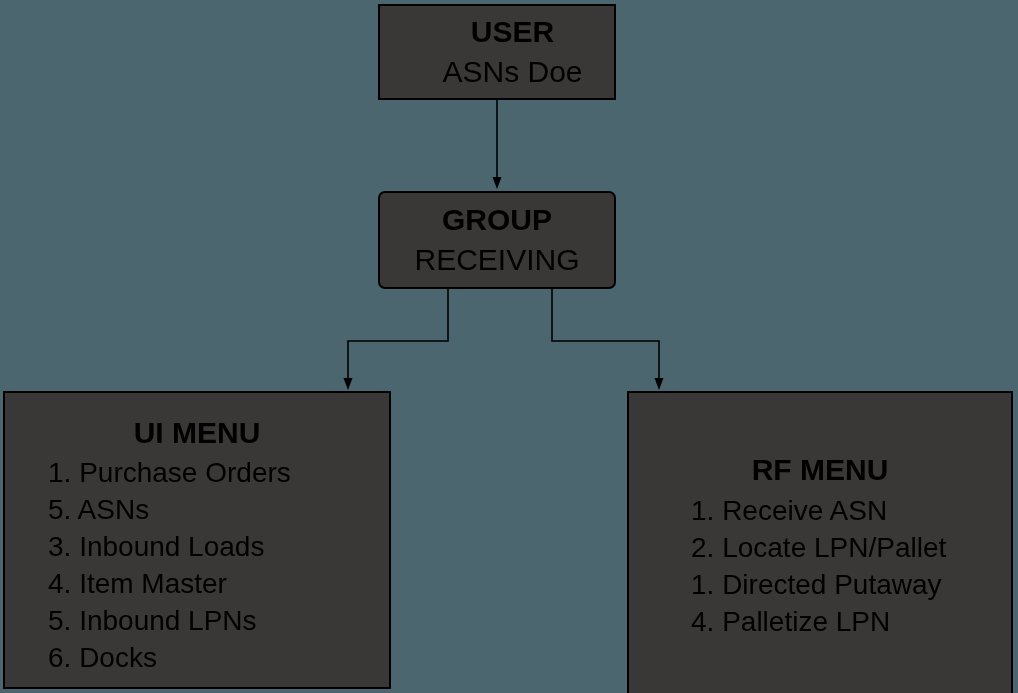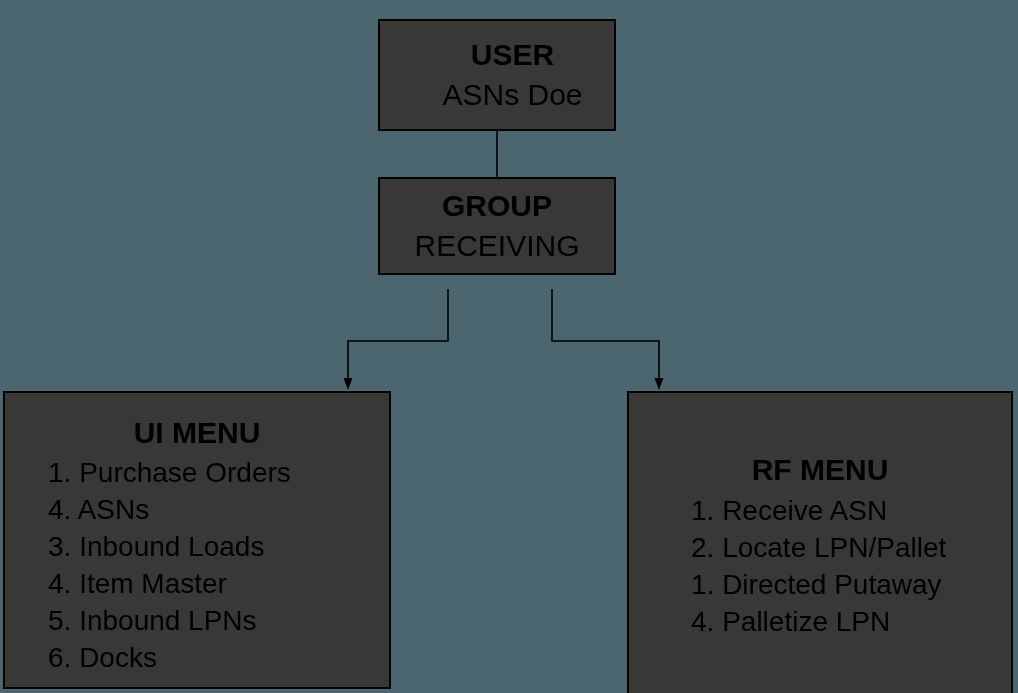--- a/index.html
+++ b/index.html
@@ -35,22 +35,22 @@
     font-weight: bold;
     line-height: 40px;
     white-space: nowrap;
   }
   .node-value {
     font-size: 30px;
     font-weight: normal;
     line-height: 40px;
     white-space: nowrap;
   }
-  #user-node  { left: 378px; top: 19px;   width: 238px; height: 112px; padding-left: 31px; }
-  #group-node { left: 378px; top: 177px; width: 238px; height: 98px; }
+  #user-node  { left: 378px; top: 4px;   width: 238px; height: 96px; padding-left: 31px; }
+  #group-node { left: 378px; top: 191px; width: 238px; height: 98px; border-radius: 7px; }
   #ui-menu-node { left: 3px;   top: 391px; width: 388px; height: 298px; }
   #rf-menu-node { left: 627px; top: 391px; width: 386px; height: 332px; }
 
   .menu-title {
     font-size: 30px;
     font-weight: bold;
     line-height: 36px;
     text-align: center;
     white-space: nowrap;
   }
@@ -111,21 +111,21 @@
 
   <div class="node small" id="group-node">
     <div class="node-title">GROUP</div>
     <div class="node-value">RECEIVING</div>
   </div>
 
   <div class="node" id="ui-menu-node">
     <div class="menu-title">UI MENU</div>
     <ul class="menu-list">
       <li class="menu-item">1. Purchase Orders</li>
-      <li class="menu-item">4. ASNs</li>
+      <li class="menu-item">5. ASNs</li>
       <li class="menu-item">3. Inbound Loads</li>
       <li class="menu-item">4. Item Master</li>
       <li class="menu-item">5. Inbound LPNs</li>
       <li class="menu-item">6. Docks</li>
     </ul>
   </div>
 
   <div class="node" id="rf-menu-node">
     <div class="menu-title">RF MENU</div>
     <ul class="menu-list">

